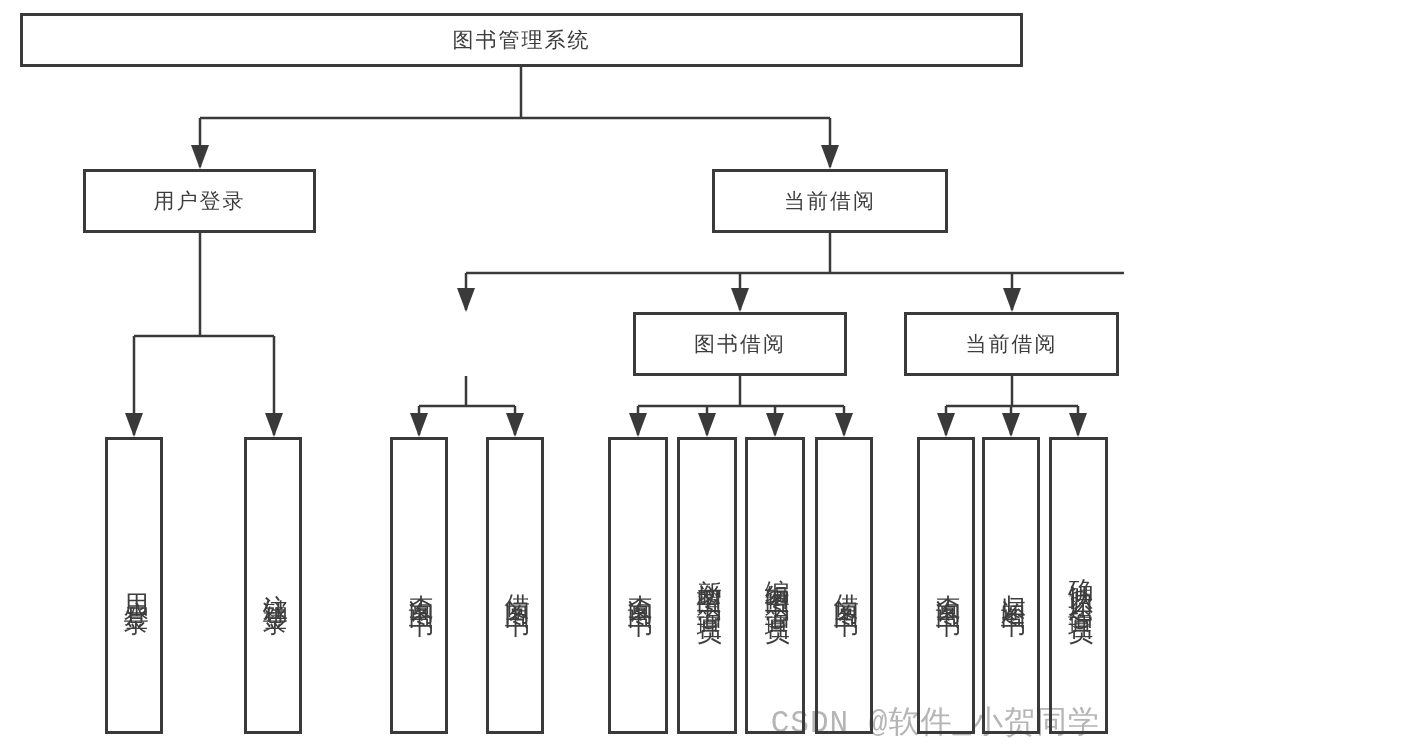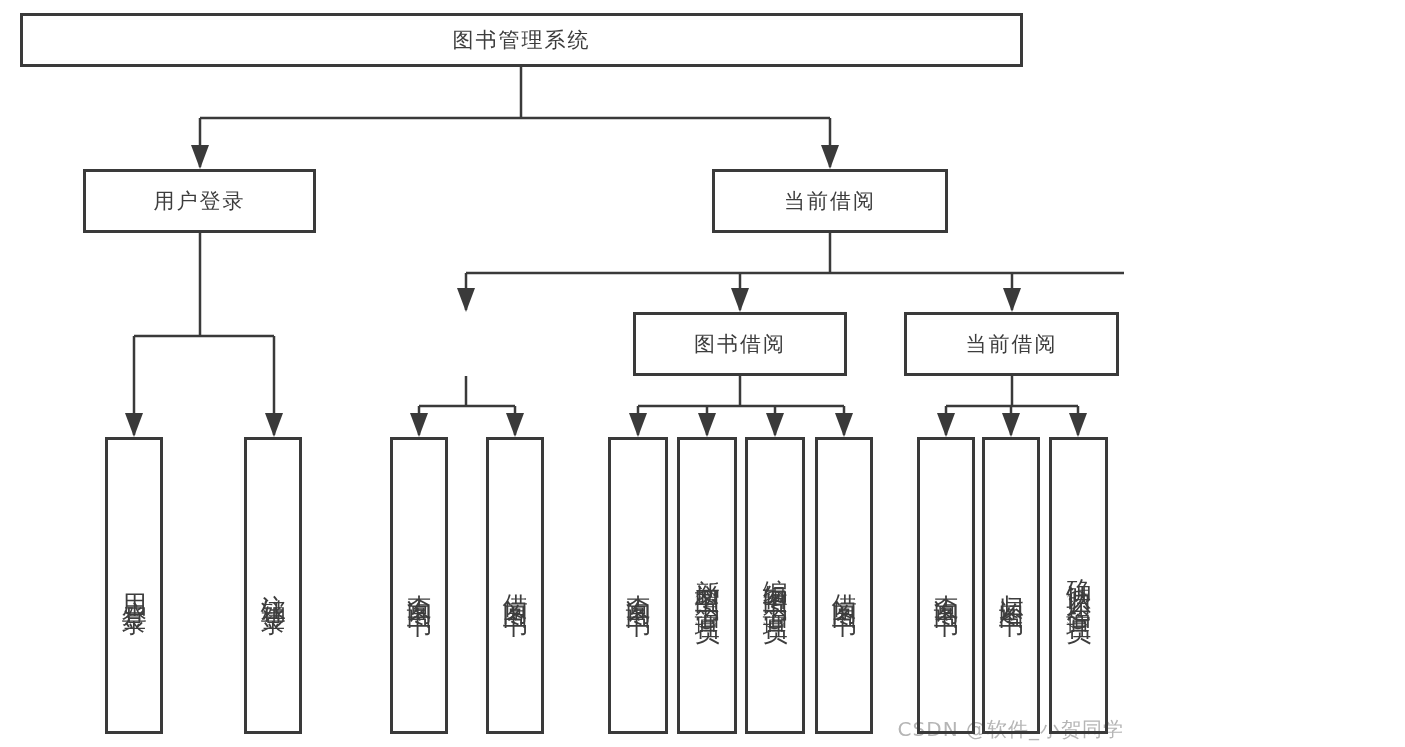--- a/index.html
+++ b/index.html
@@ -4,20 +4,21 @@
 <style>
   * { margin: 0; padding: 0; box-sizing: border-box; }
   html, body { background: #ffffff; }
   body { font-family: "DejaVu Sans", "Liberation Sans", sans-serif; }
   .canvas {
     position: relative;
     width: 1124px;
     height: 747px;
     background: #ffffff;
     overflow: hidden;
+    font-family: Liberation Mono, monospace;
   }
   svg.connectors { position: absolute; left: 0; top: 0; }
   .node {
     position: absolute;
     border: 3px solid #3a3a3a;
     background: #ffffff;
     display: flex;
     align-items: center;
     justify-content: center;
     color: #3d3d3d;
@@ -25,23 +26,23 @@
   .node.h { font-size: 21px; letter-spacing: 2px; white-space: nowrap; }
   .node.v span {
     writing-mode: vertical-rl;
     text-orientation: mixed;
     font-size: 25px;
     letter-spacing: 6px;
     line-height: 1.1;
   }
   .watermark {
     position: absolute;
-    right: 0;
+    right: 24px;
     bottom: 4px;
-    font-size: 20px;
+    font-size: 31px;
     color: #b5b5b5;
     letter-spacing: 1px;
     mix-blend-mode: darken;
     white-space: nowrap;
   }
 </style>
 </head>
 <body>
 
 <div class="canvas">

